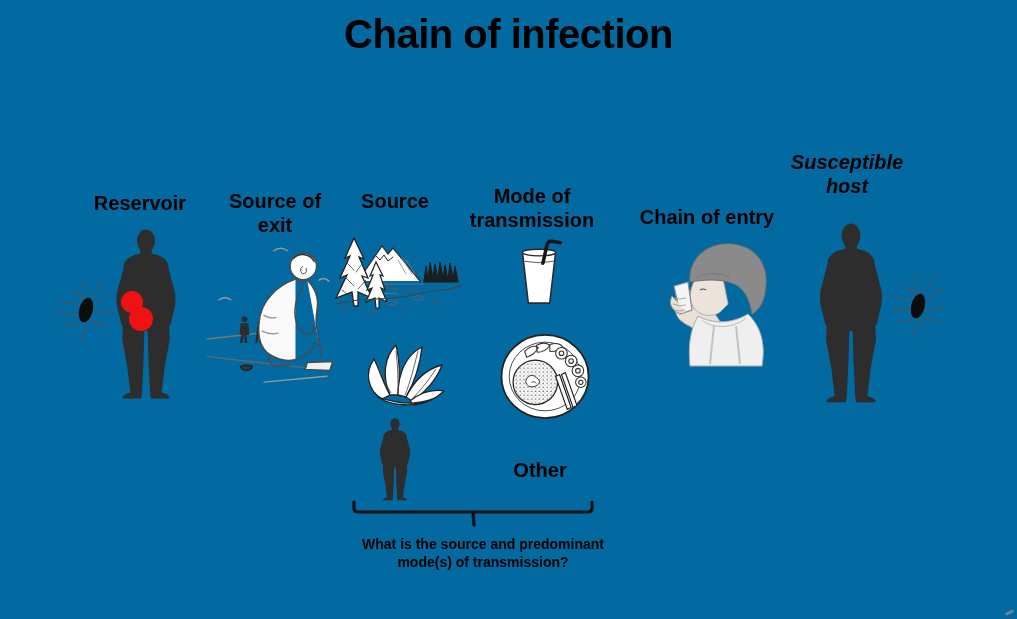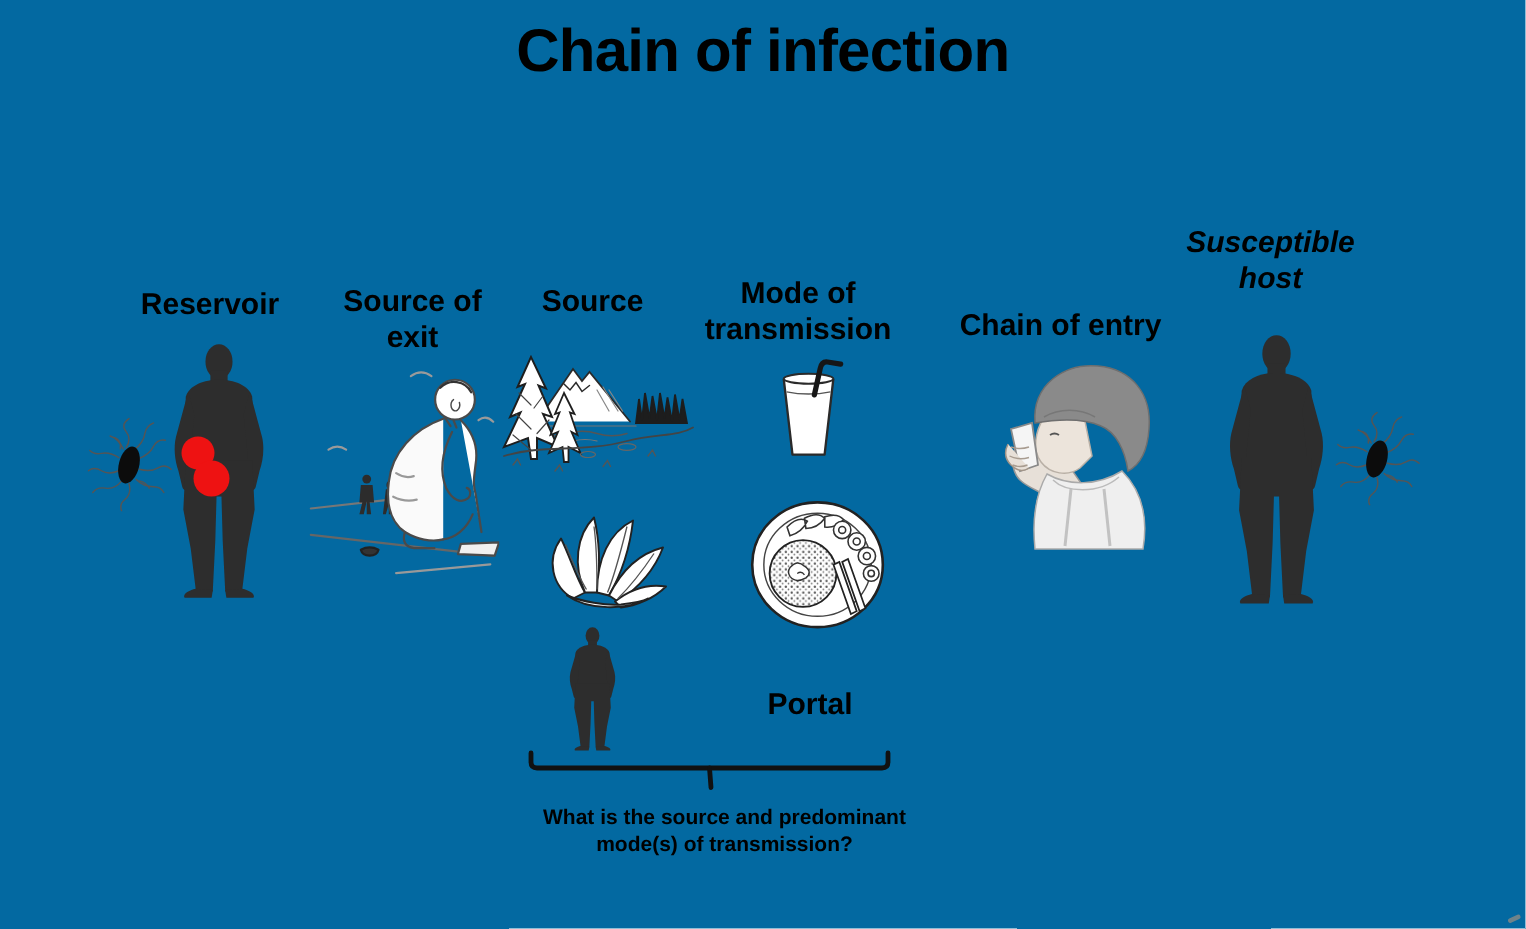--- a/index.html
+++ b/index.html
@@ -201,21 +201,21 @@
       <use href="#man-sil"></use>
     </svg>
 
   <svg class="abs" style="left:515px;top:235px;" width="50" height="72">
       <use href="#glass"></use>
     </svg>
   <svg class="abs" style="left:499px;top:332px;" width="93" height="89">
       <use href="#plate"></use>
     </svg>
 
-  <div class="lbl" style="left:488px;top:458px;width:104px;">Portal</div>
+  <div class="lbl" style="left:488px;top:458px;width:104px;">Other</div>
 
   <svg class="abs" style="left:662px;top:238px;" width="116" height="130">
       <use href="#child"></use>
     </svg>
 
   <svg class="abs sil" style="left:808px;top:223px;" width="86" height="183" preserveAspectRatio="none">
       <use href="#man-sil"></use>
     </svg>
 
   <svg class="abs" style="left:889px;top:273px;" width="58" height="64">

